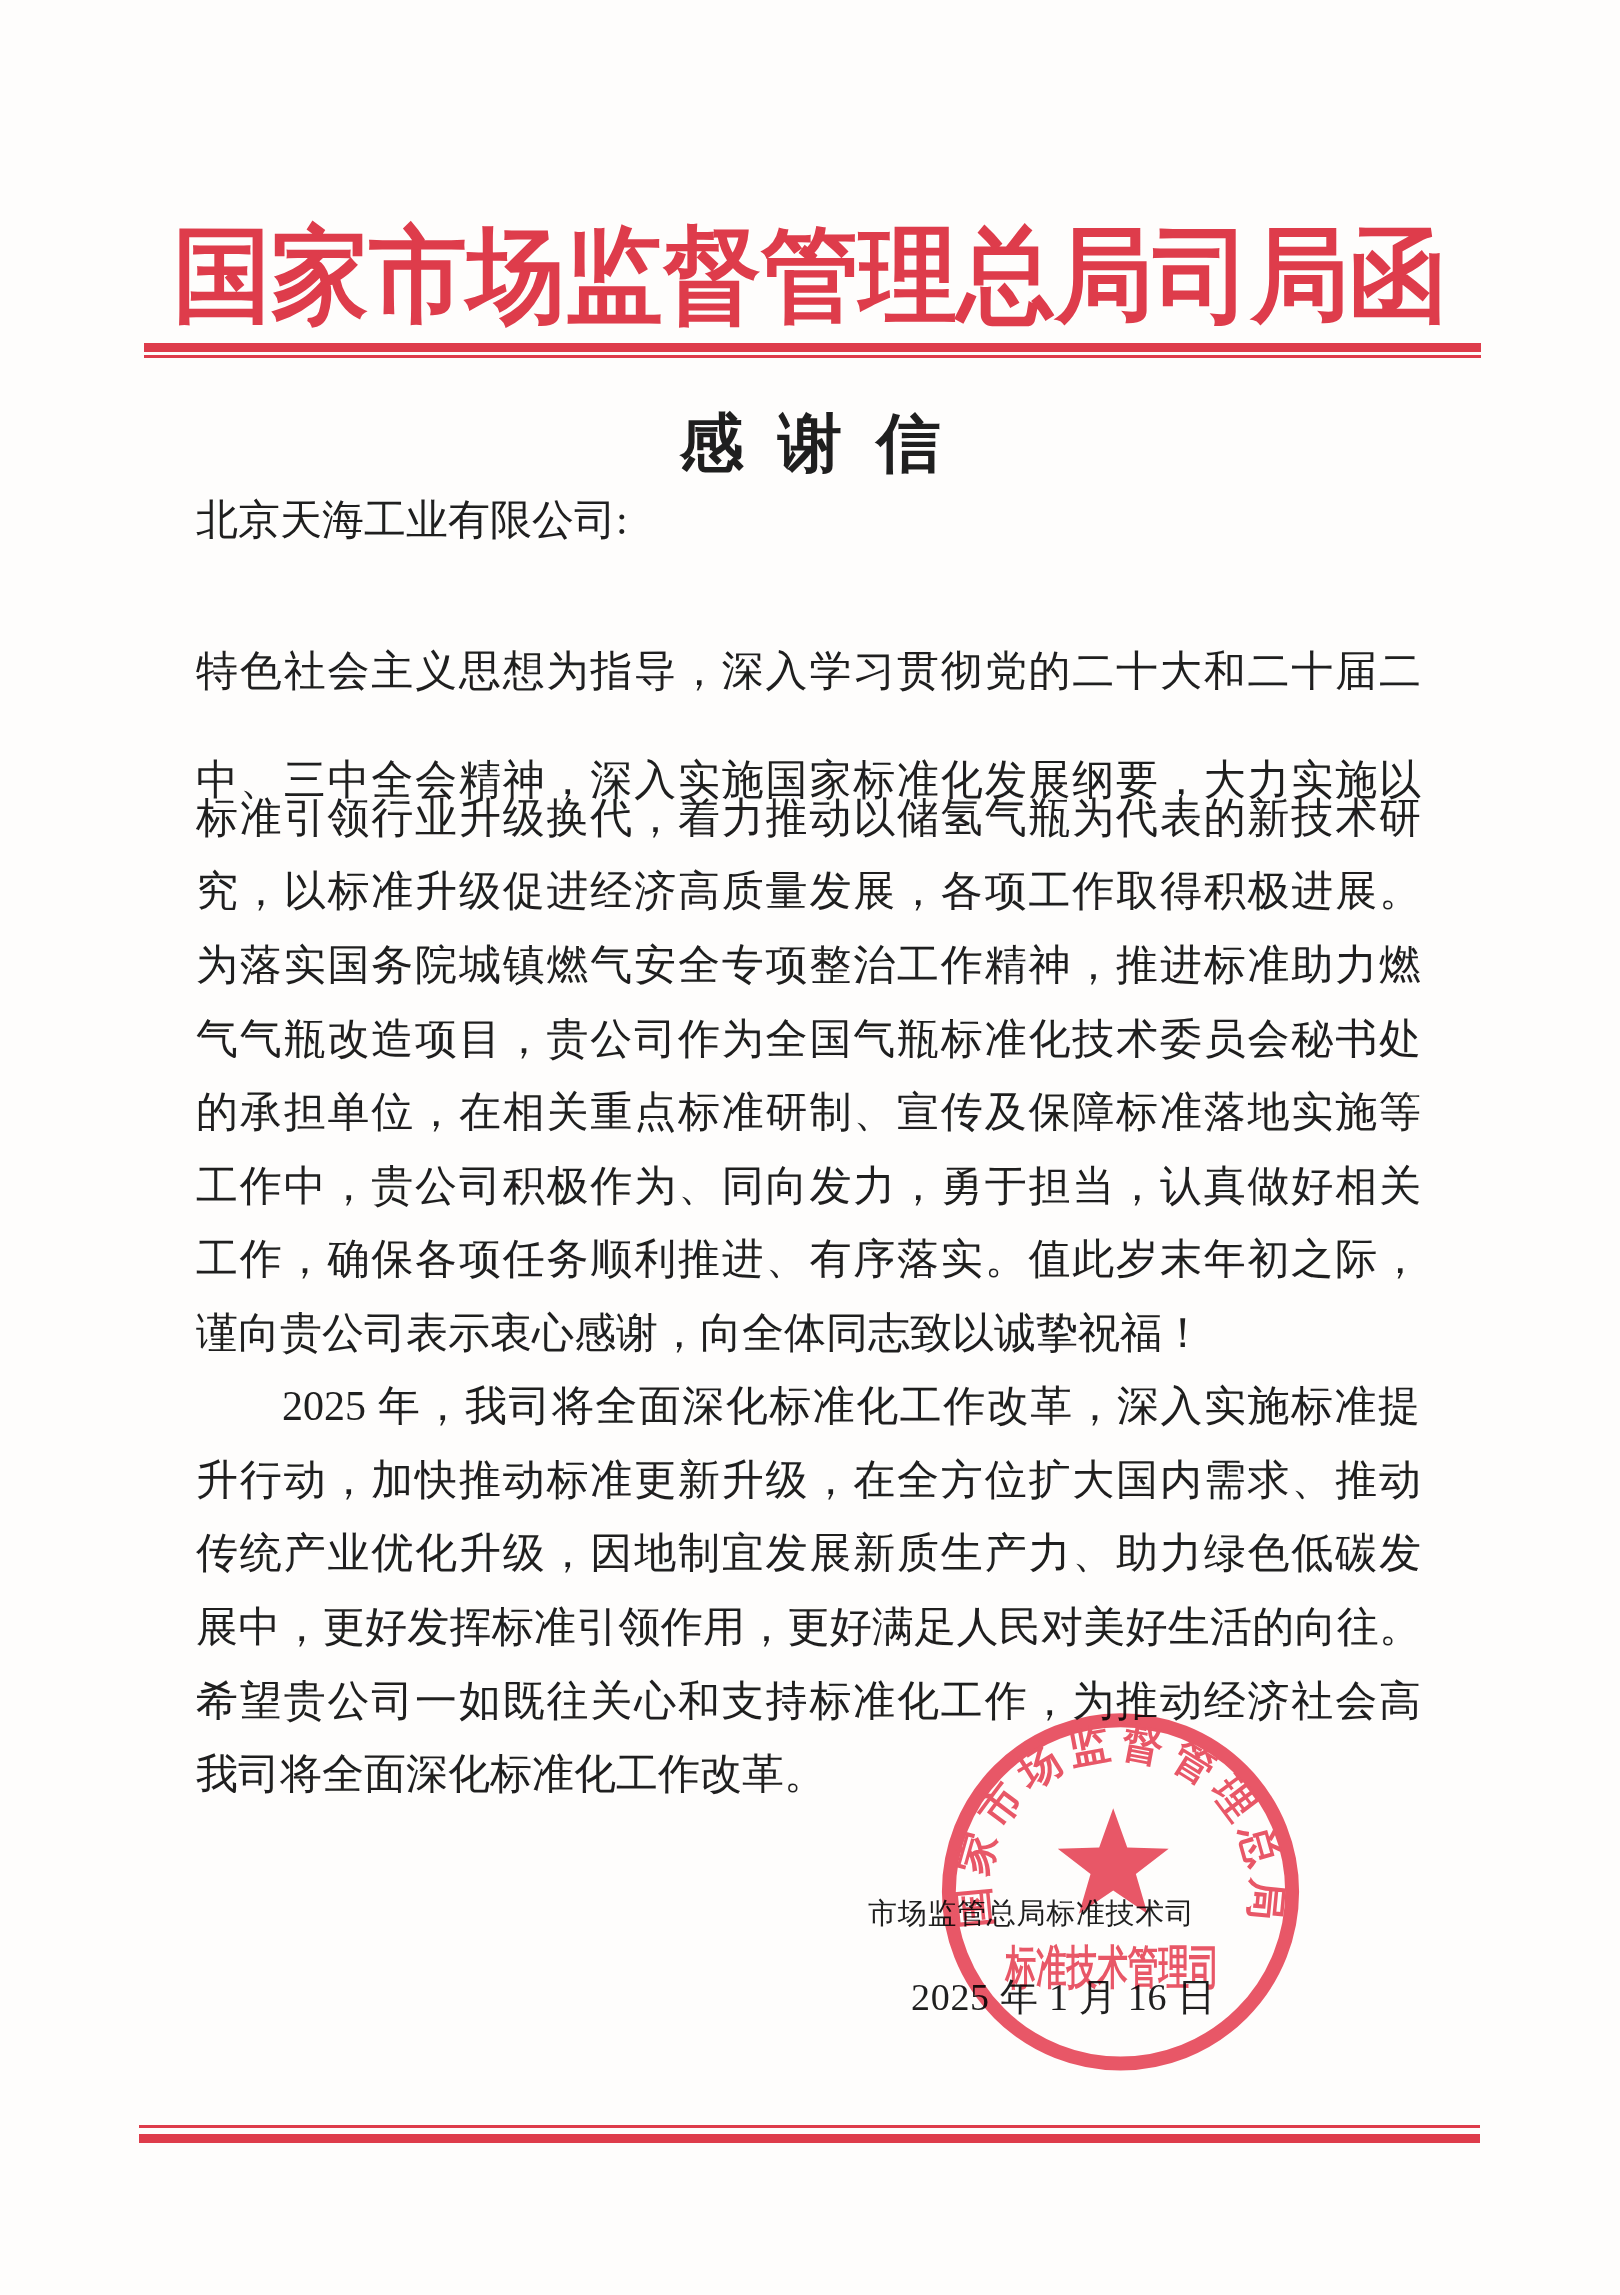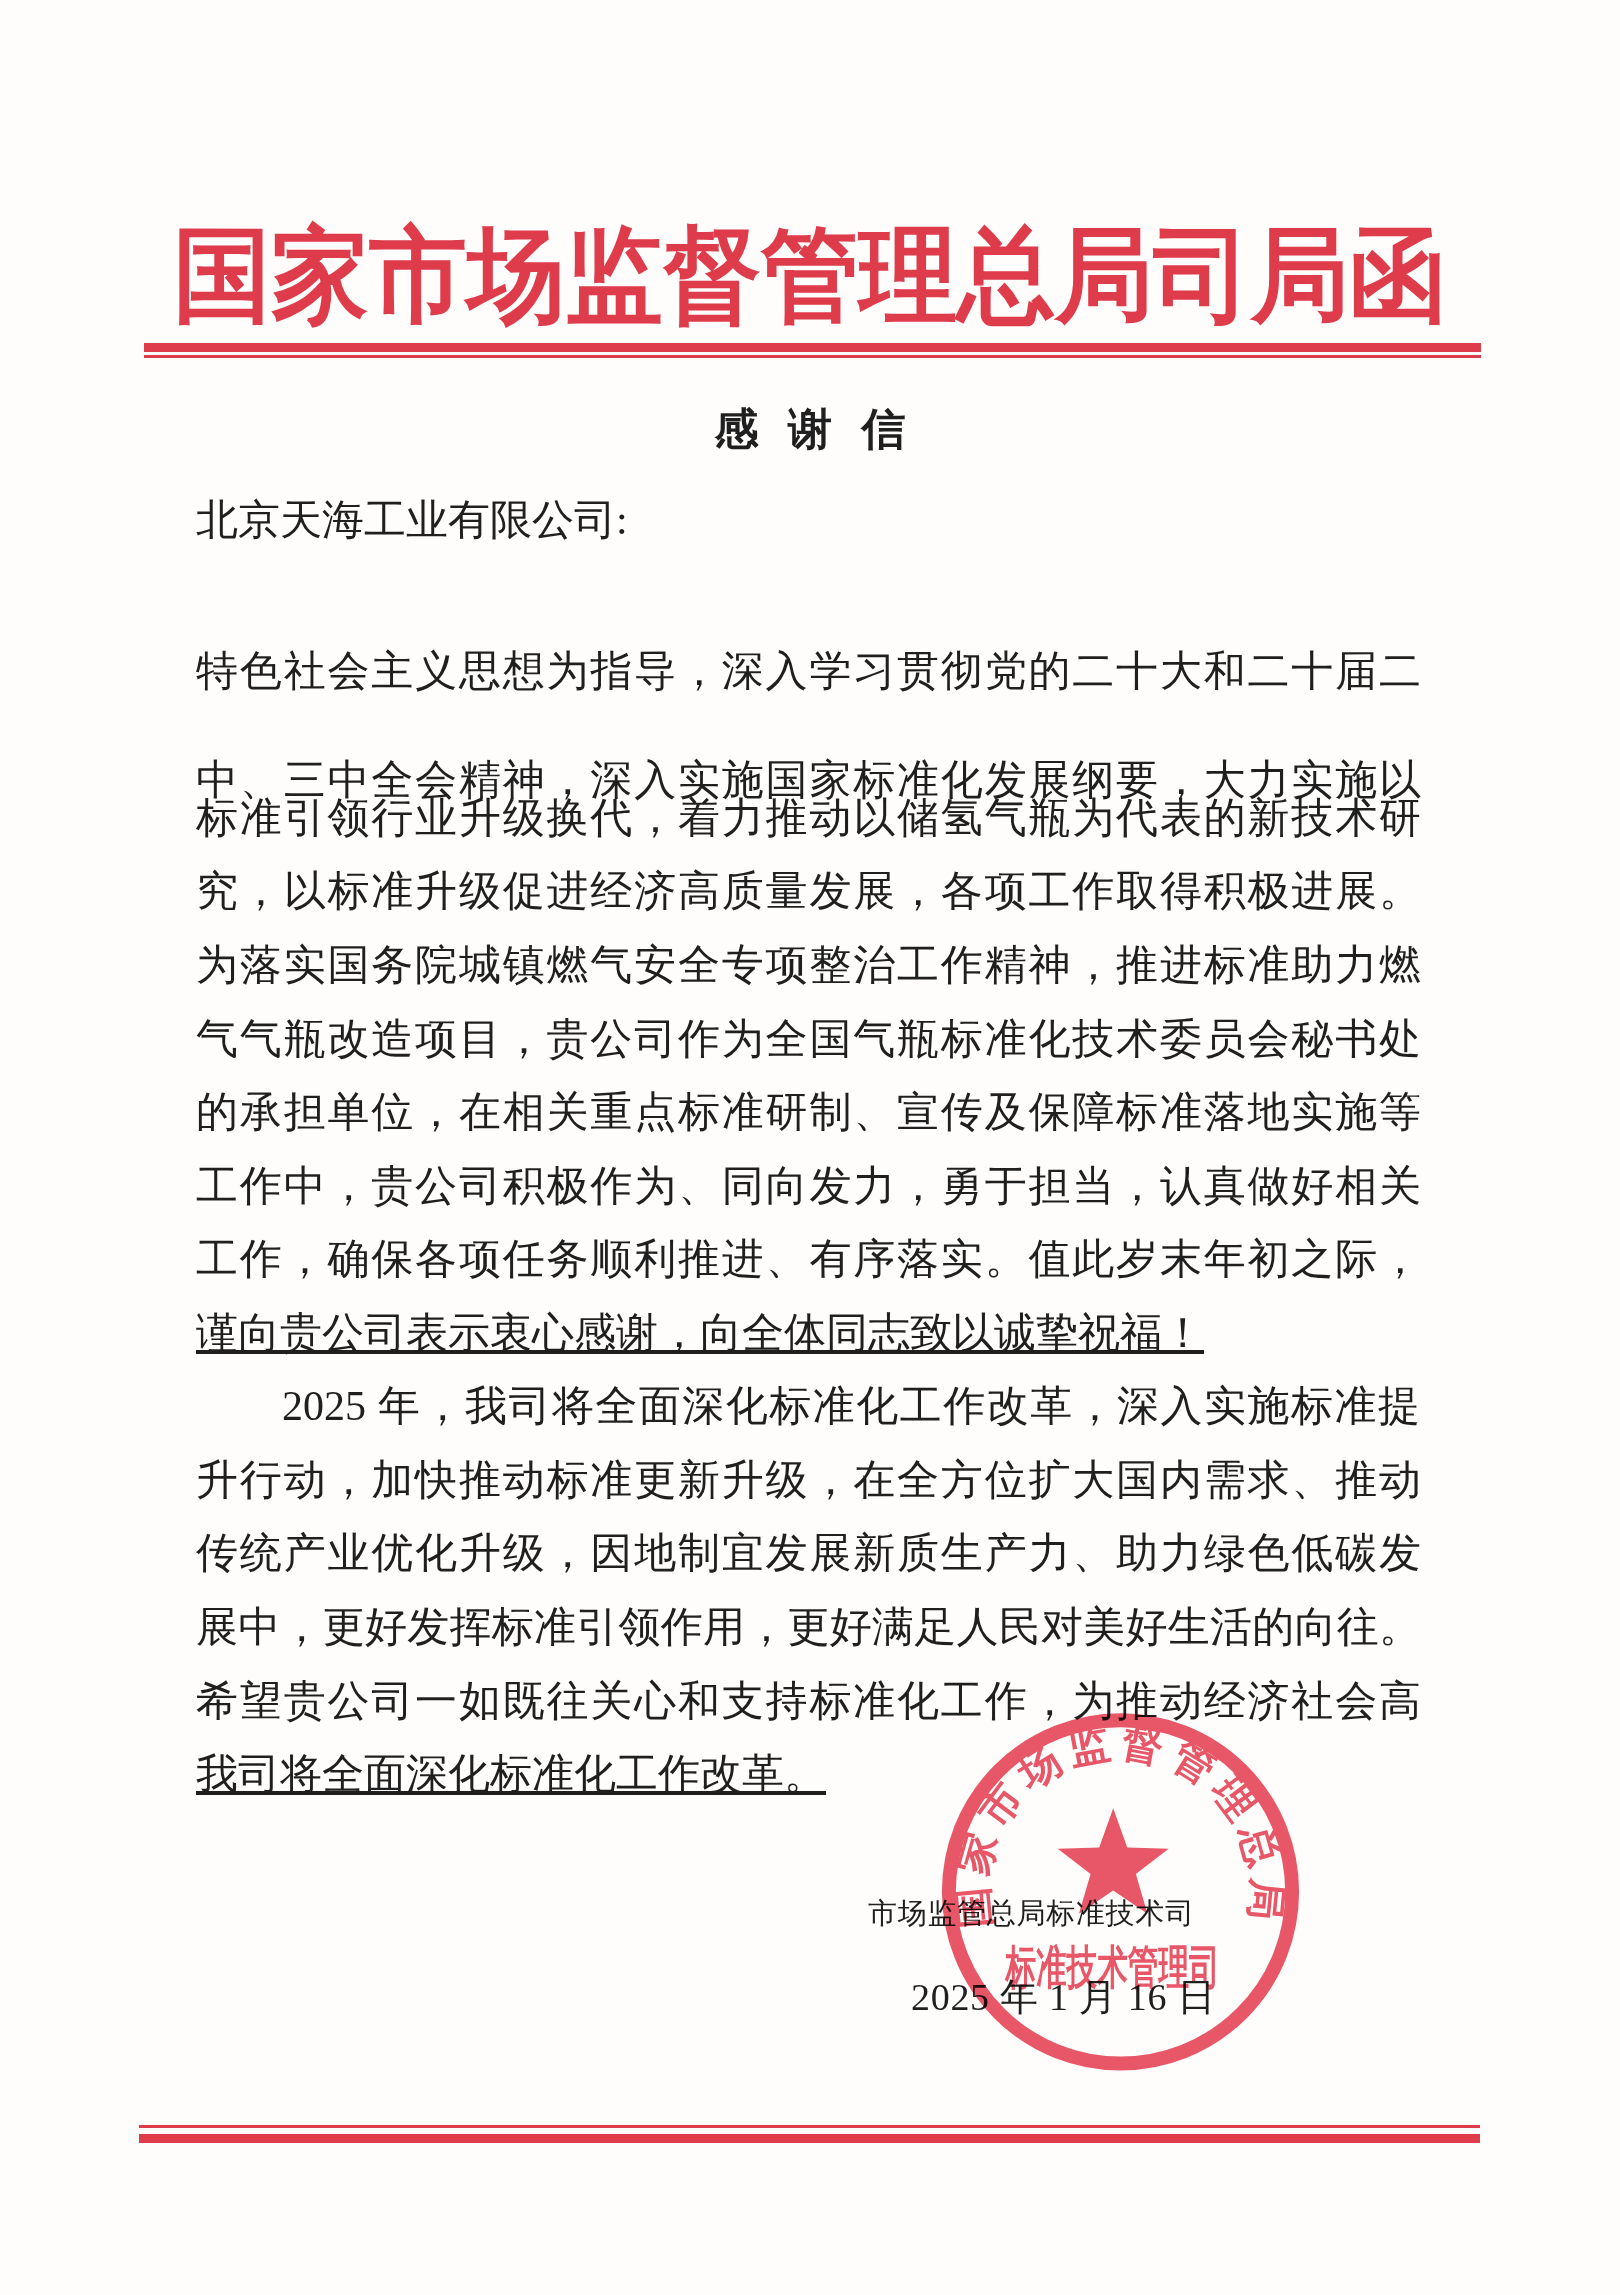--- a/index.html
+++ b/index.html
@@ -23,38 +23,38 @@
     white-space:nowrap;
   }
   .rule{position:absolute;left:144px;width:1337px;background:var(--header-red,#de3c4b);}
   .rule-top-thick{top:343px;height:8.6px;}
   .rule-top-thin{top:355px;height:2.6px;}
   .rule-bottom-thin{top:2125px;height:2.6px;left:139px;width:1341px;}
   .rule-bottom-thick{top:2134px;height:8.6px;left:139px;width:1341px;}
   .letter-title{
     position:absolute;top:400px;left:0;width:100%;margin:0;
     text-align:center;
-    font-size:44px;font-weight:700;
+    font-size:64px;font-weight:700;
     word-spacing:18.5px;
     white-space:nowrap;
   }
   .salutation{
     position:absolute;top:492px;left:196px;
     font-size:42px;
     white-space:nowrap;
   }
   .bodyline{
     position:absolute;left:196px;width:1225px;
     font-size:42px;
     text-align:justify;
     text-align-last:justify;
     white-space:nowrap;
   }
   .bodyline.indent{padding-left:86px;width:1138px;}
-  .bodyline.final{text-align-last:left;white-space:nowrap;text-decoration:underline;}
+  .bodyline.final{text-align-last:left;white-space:nowrap;}
   .signature{
     position:absolute;top:1894px;left:868px;
     font-size:29px;letter-spacing:0.7px;
     white-space:nowrap;
   }
   .date{
     position:absolute;top:1972px;left:911px;
     font-size:38px;letter-spacing:0.7px;
     white-space:nowrap;
   }

